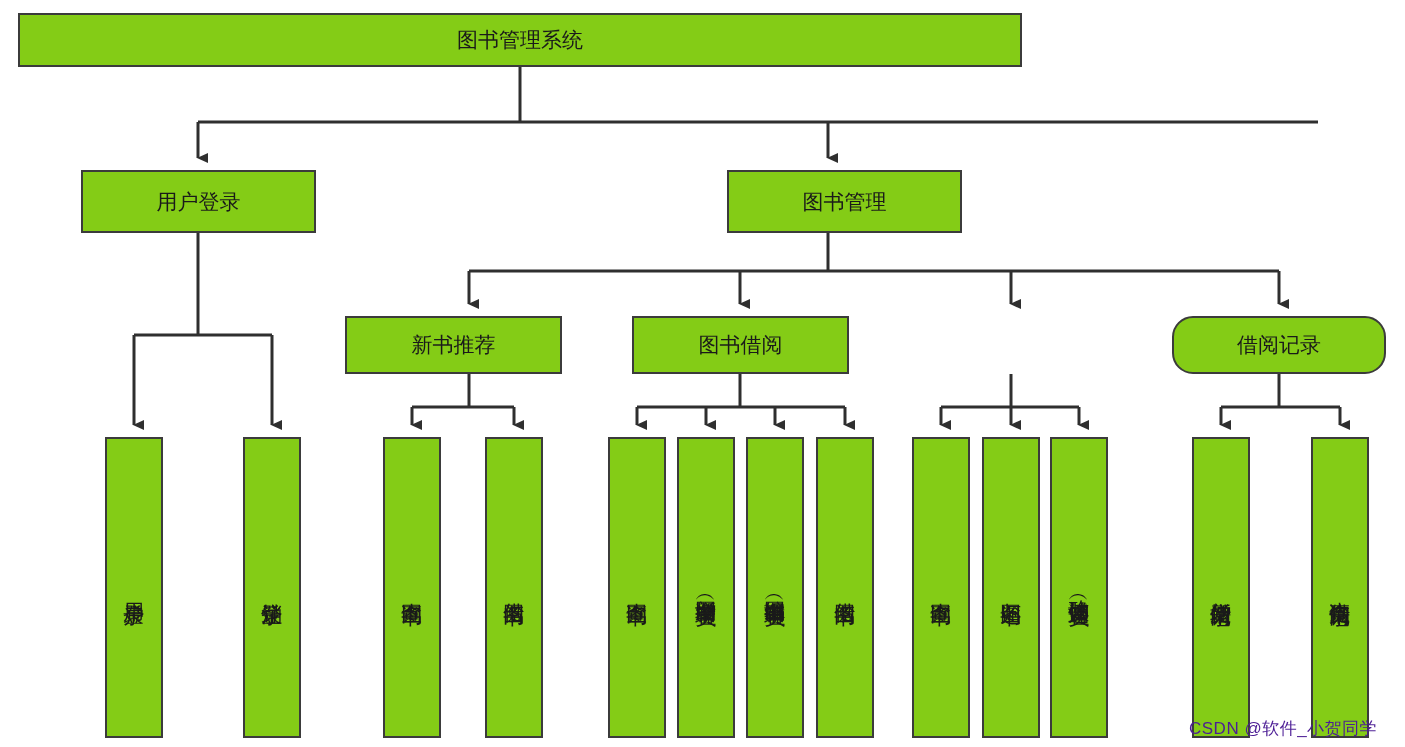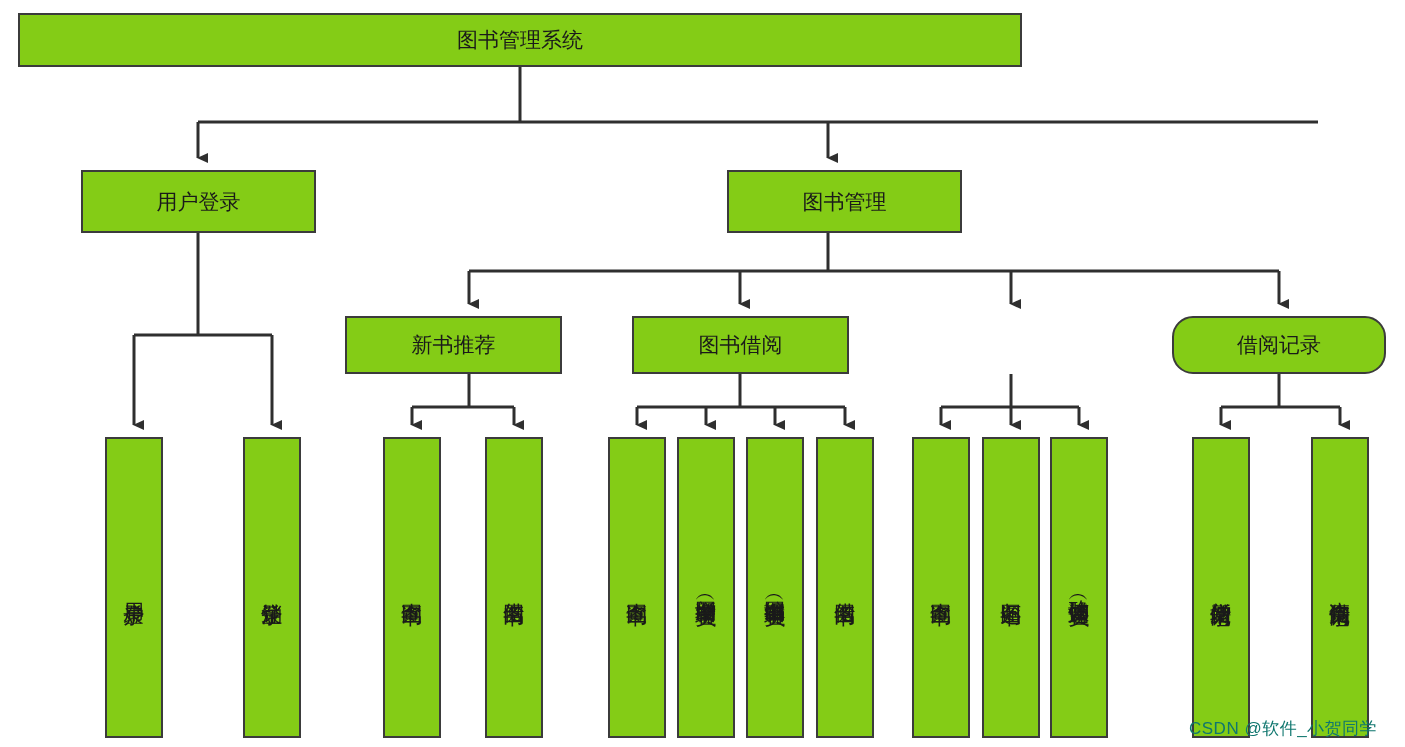--- a/index.html
+++ b/index.html
@@ -45,21 +45,21 @@
     letter-spacing: 1px;
     padding: 6px 0;
   }
   .node.v .vtext {
     writing-mode: vertical-rl;
     text-orientation: upright;
     white-space: nowrap;
   }
   .watermark {
     position: absolute;
-    color: #0f766e;
+    color: #4c1d95;
     font-size: 17px;
     white-space: nowrap;
     letter-spacing: 0.5px;
     pointer-events: none;
   }
 </style>
 </head>
 <body>
 
 <div id="canvas">

